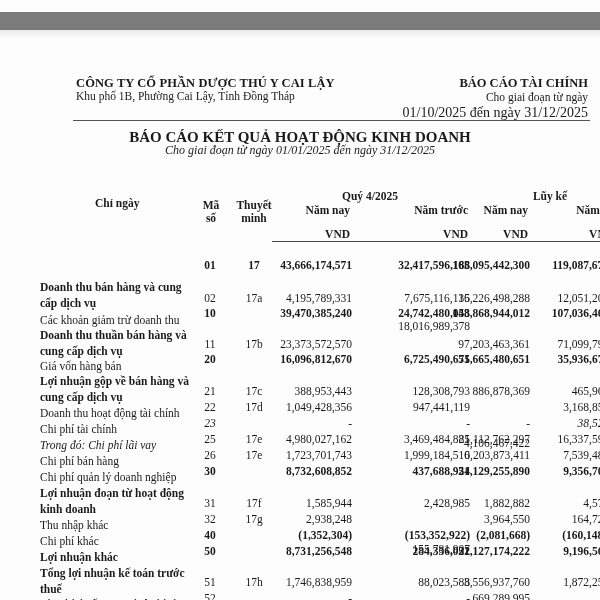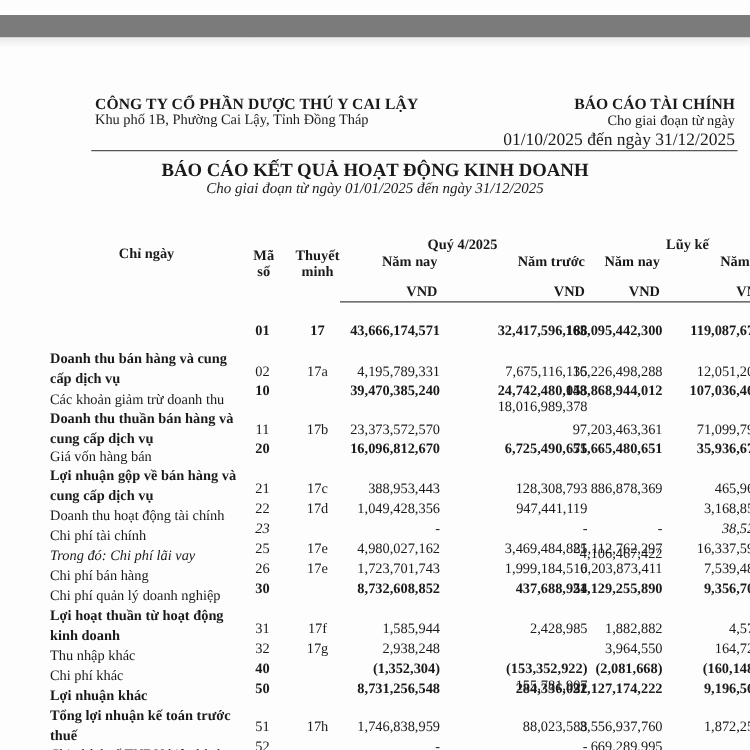--- a/index.html
+++ b/index.html
@@ -160,21 +160,21 @@
     <div class="row">
       <div class="cell lbl" style="top: 449px;">Chi phí quản lý doanh nghiệp</div>
       <div class="cell code" style="top: 449px;">26</div>
       <div class="cell note" style="top: 449px;">17e</div>
       <div class="cell v c1" style="top: 449px;">1,723,701,743</div>
       <div class="cell v c2" style="top: 449px;">1,999,184,510</div>
       <div class="cell v c3" style="top: 449px;">6,203,873,411</div>
       <div class="cell v c4" style="top: 449px;">7,539,482,</div>
     </div>
     <div class="row bold">
-      <div class="cell lbl" style="top: 465px;">Lợi hoạt thuần từ hoạt động kinh doanh</div>
+      <div class="cell lbl" style="top: 465px;">Lợi nhuận đoạn từ hoạt động kinh doanh</div>
       <div class="cell code" style="top: 465px;">30</div>
       <div class="cell note" style="top: 465px;"></div>
       <div class="cell v c1" style="top: 465px;">8,732,608,852</div>
       <div class="cell v c2" style="top: 465px;">437,688,954</div>
       <div class="cell v c3" style="top: 465px;">21,129,255,890</div>
       <div class="cell v c4" style="top: 465px;">9,356,709,</div>
     </div>
     <div class="row">
       <div class="cell lbl" style="top: 497px;">Thu nhập khác</div>
       <div class="cell code" style="top: 497px;">31</div>

